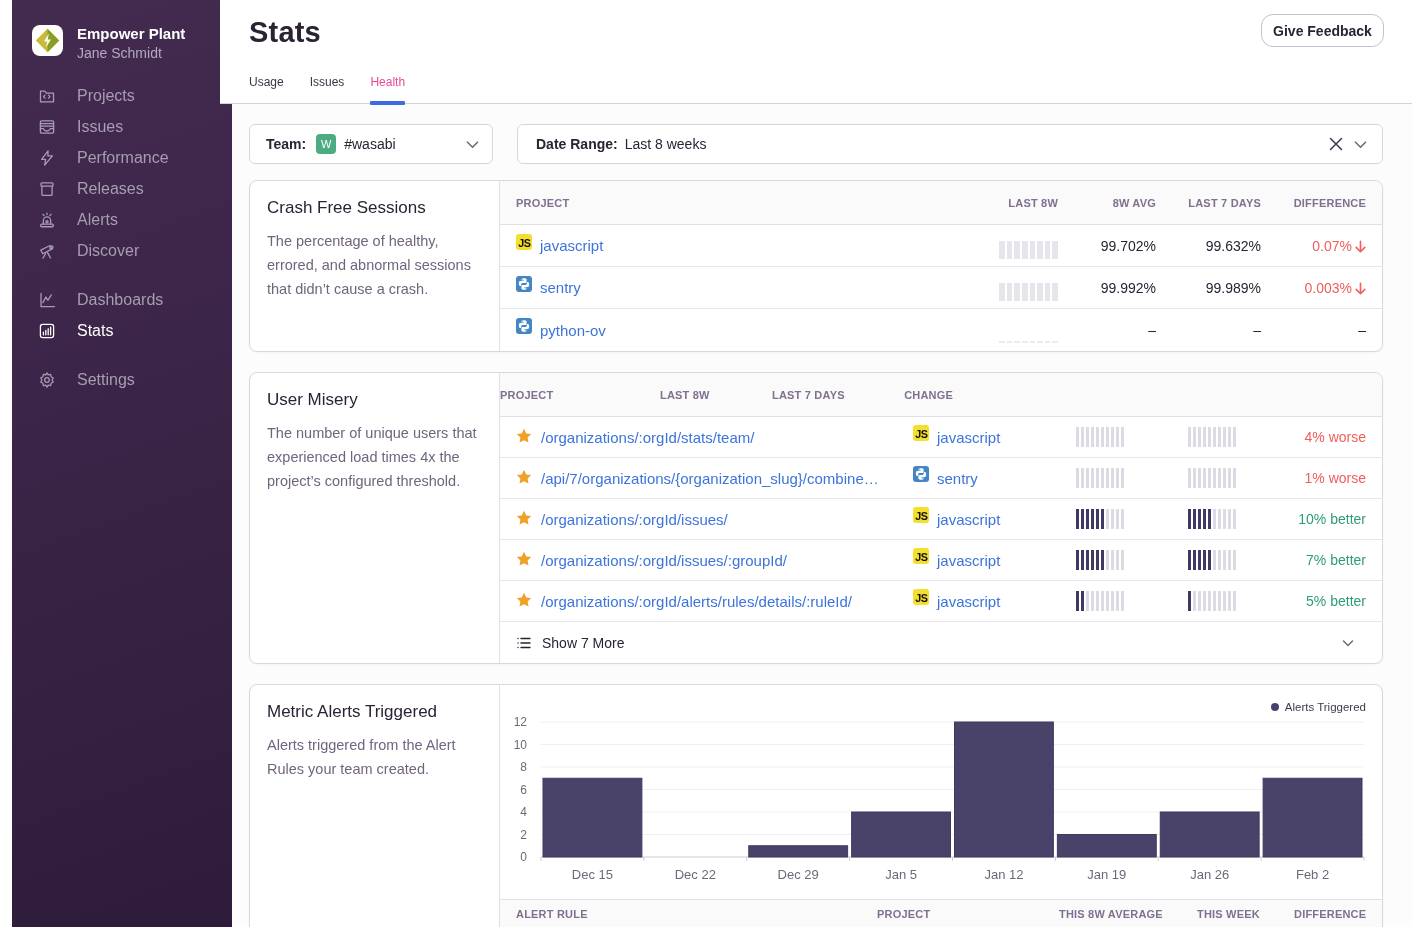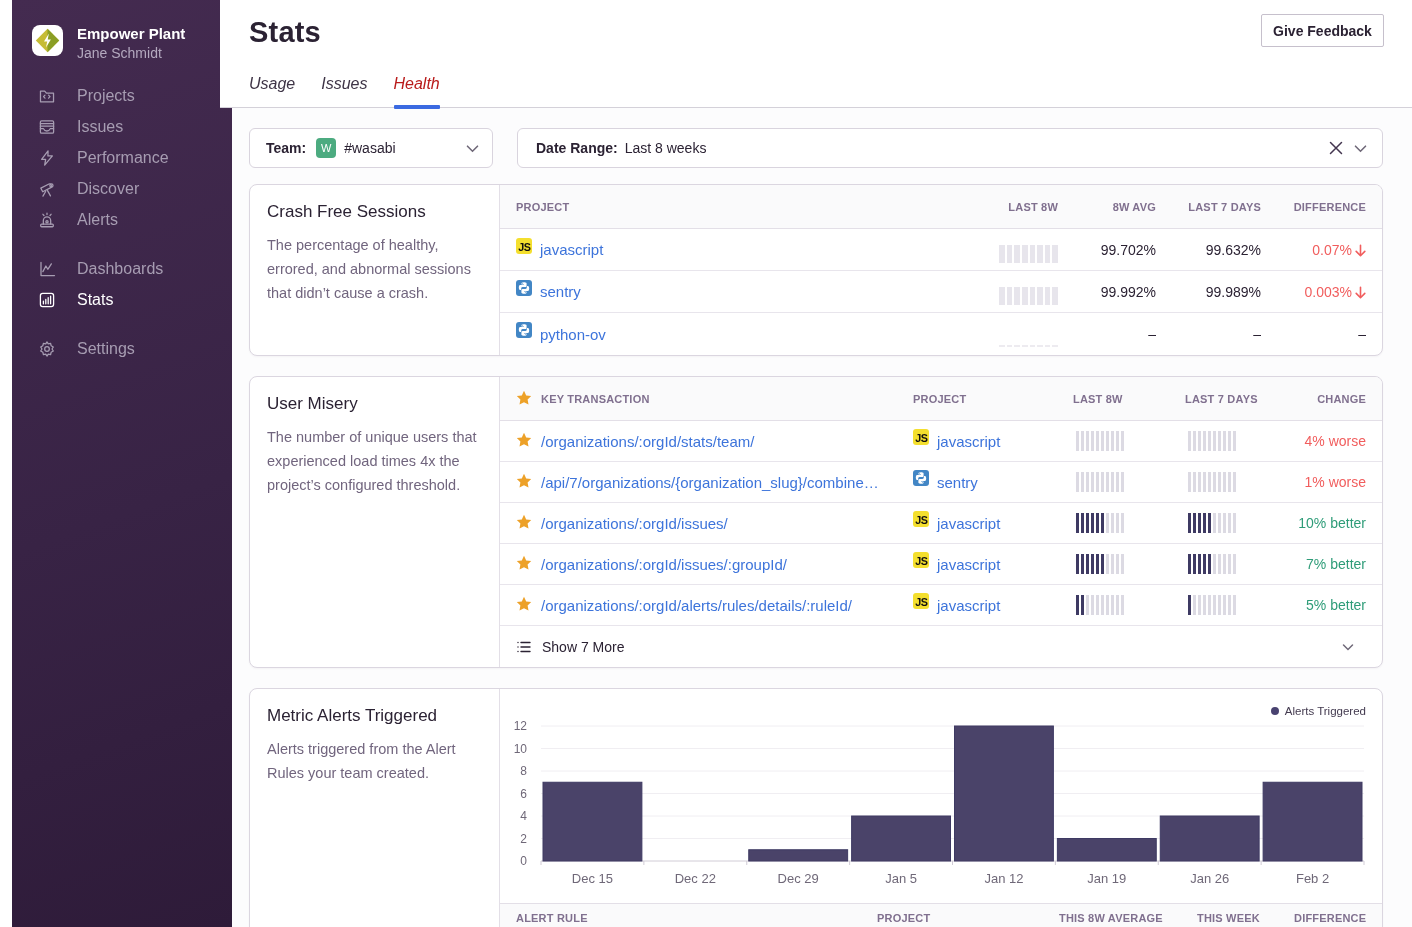--- a/index.html
+++ b/index.html
@@ -16,24 +16,24 @@
 .orguser { color:#b4a9bf; font-size:14px; margin-top:1px; }
 .nav { margin-top:18px; }
 .navitem { display:flex; align-items:center; height:31px; padding-left:26px; font-size:16px; color:#a79db2; }
 .navitem svg { width:18px; height:18px; margin-right:21px; flex:0 0 18px; }
 .navitem.active { color:#fff; }
 .navgap { height:18px; }
 
 .main { margin-left:220px; }
 .header { background:#fff; padding:16px 30px 0 29px; position:relative; }
 .header h1 { font-size:29px; color:#2b2233; letter-spacing:.2px; }
-.feedback { position:absolute; right:28px; top:14px; border:1px solid #c6c0cc; border-radius:2px; background:#fff; font-weight:bold; font-size:14px; color:#2b2233; width:123px; height:33px; font-family:inherit; }
+.feedback { position:absolute; right:28px; top:14px; border:1px solid #c6c0cc; border-radius:12px; background:#fff; font-weight:bold; font-size:14px; color:#2b2233; width:123px; height:33px; font-family:inherit; }
 .tabs { display:flex; margin-top:26px; }
-.tab { font-size:16px; color:#3e3446; margin-right:26px; padding-bottom:14px; position:relative;font-style:italic; }
-.tab.active { color:#b91c1c; }
+.tab { font-size:12px; color:#3e3446; margin-right:26px; padding-bottom:14px; position:relative; }
+.tab.active { color:#ec4899; }
 .tab.active:after { content:""; position:absolute; left:0; right:0; bottom:-2px; height:4px; background:#3b6ae1; border-radius:1px; }
 .tabline { border-bottom:1px solid #d4d1d9; margin-left:-29px; margin-right:-30px; }
 .content { background:#fcfcfd; padding:20px 29px 0 29px; min-height:820px; }
 
 .filters { display:flex; gap:24px; }
 .fbox { background:#fff; border:1px solid #d9d4de; border-radius:6px; height:40px; display:flex; align-items:center; font-size:14px; color:#2b2233; }
 .teambox { width:244px; padding:0 12px 0 16px; }
 .teambox b { margin-right:10px; }
 .tavatar { width:20px; height:20px; border-radius:4px; background:#4cab80; color:#fff; font-size:11px; display:flex; align-items:center; justify-content:center; margin-right:8px; }
 .teambox .chev { margin-left:auto; }
@@ -116,30 +116,34 @@
           <path d="M9.3 10.9 l-1.9 2 1.9 2 M14.1 10.9 l1.9 2 -1.9 2"></path>
         </svg>Projects</div>
     <div class="navitem"><svg viewBox="0 0 24 24" fill="none" stroke="currentColor" stroke-width="1.7" stroke-linecap="round" stroke-linejoin="round">
           <rect x="3.2" y="3.8" width="17.6" height="16.4" rx="1.6"></rect>
           <path d="M3.2 7.6 h17.6 M3.2 10.9 h17.6 M3.2 14.2 h4.1 a4.8 4.8 0 0 0 9 0 h4.5"></path>
         </svg>Issues</div>
     <div class="navitem"><svg viewBox="0 0 24 24" fill="none" stroke="currentColor" stroke-width="1.7" stroke-linejoin="round">
           <path d="M13.4 2.5 L4.8 13.7 h5.4 L8.9 21.5 L19.2 9.2 h-6 Z"></path>
         </svg>Performance</div>
     <div class="navitem"><svg viewBox="0 0 24 24" fill="none" stroke="currentColor" stroke-width="1.7" stroke-linecap="round" stroke-linejoin="round">
-          <path d="M3.8 10.9 L14.6 5.3 a1.9 1.9 0 0 1 2.6 .8 l.7 1.4 a1.9 1.9 0 0 1 -.8 2.6 L6.3 15.7 Z"></path>
-          <circle cx="17.9" cy="7.3" r="2.1"></circle>
-          <path d="M10.2 15.3 l-3.6 6.2 M12.7 14.2 l3.9 7"></path>
-        </svg>Discover</div>
+          <rect x="4" y="3.8" width="16" height="4.4" rx="1.2"></rect>
+          <path d="M5.2 8.2 v11 a1.3 1.3 0 0 0 1.3 1.3 h11 a1.3 1.3 0 0 0 1.3 -1.3 v-11"></path>
+        </svg>Releases</div>
     <div class="navitem"><svg viewBox="0 0 24 24" fill="none" stroke="currentColor" stroke-width="1.7" stroke-linecap="round" stroke-linejoin="round">
           <rect x="3.6" y="17.6" width="16.8" height="3.4" rx="1.2"></rect>
           <path d="M7.1 17.6 v-4.8 a4.9 4.9 0 0 1 9.8 0 v4.8"></path>
           <circle cx="12" cy="14.2" r="1.5"></circle>
           <path d="M12 2.8 v2 M6.6 4.4 l1.4 1.6 M17.4 4.4 l-1.4 1.6"></path>
         </svg>Alerts</div>
+    <div class="navitem"><svg viewBox="0 0 24 24" fill="none" stroke="currentColor" stroke-width="1.7" stroke-linecap="round" stroke-linejoin="round">
+          <path d="M3.8 10.9 L14.6 5.3 a1.9 1.9 0 0 1 2.6 .8 l.7 1.4 a1.9 1.9 0 0 1 -.8 2.6 L6.3 15.7 Z"></path>
+          <circle cx="17.9" cy="7.3" r="2.1"></circle>
+          <path d="M10.2 15.3 l-3.6 6.2 M12.7 14.2 l3.9 7"></path>
+        </svg>Discover</div>
     <div class="navgap"></div>
     <div class="navitem"><svg viewBox="0 0 24 24" fill="none" stroke="currentColor" stroke-width="1.7" stroke-linecap="round" stroke-linejoin="round">
           <path d="M4 3.2 v17.6 h18"></path>
           <path d="M6.5 15.5 l4 -7.5 2.6 4.4 L17.8 5.2"></path>
         </svg>Dashboards</div>
     <div class="navitem active"><svg viewBox="0 0 24 24" fill="none" stroke="currentColor" stroke-width="1.7" stroke-linecap="round" stroke-linejoin="round">
           <rect x="3.2" y="3.2" width="17.6" height="17.6" rx="3"></rect>
           <path d="M7.2 17 v-3.6 M10.4 17 v-5.8 M13.6 17 v-8 M16.8 17 v-10"></path>
         </svg>Stats</div>
     <div class="navgap"></div>
@@ -275,23 +279,20 @@
       </div>
     </div>
 
     <div class="panel misery">
       <div class="pdesc">
         <h2>User Misery</h2>
         <p>The number of unique users that experienced load times 4x the project’s configured threshold.</p>
       </div>
       <div class="ptable">
         <div class="thead">
-            <div class="u-key"><span class="star"><svg width="16" height="16" viewBox="0 0 16 16">
-                  <path d="M8 .8 L10.2 5.4 15.2 6.1 11.6 9.6 12.5 14.6 8 12.2 3.5 14.6 4.4 9.6 .8 6.1 5.8 5.4 Z" fill="#eda128"></path>
-                </svg></span>KEY TRANSACTION</div>
             <div class="u-proj">PROJECT</div>
             <div class="u-8w">LAST 8W</div>
             <div class="u-7d">LAST 7 DAYS</div>
             <div class="u-chg">CHANGE</div>
           </div>
         <div class="trow">
             <div class="u-key">
               <span class="star"><svg width="16" height="16" viewBox="0 0 16 16">
                   <path d="M8 .8 L10.2 5.4 15.2 6.1 11.6 9.6 12.5 14.6 8 12.2 3.5 14.6 4.4 9.6 .8 6.1 5.8 5.4 Z" fill="#eda128"></path>
                 </svg></span>

